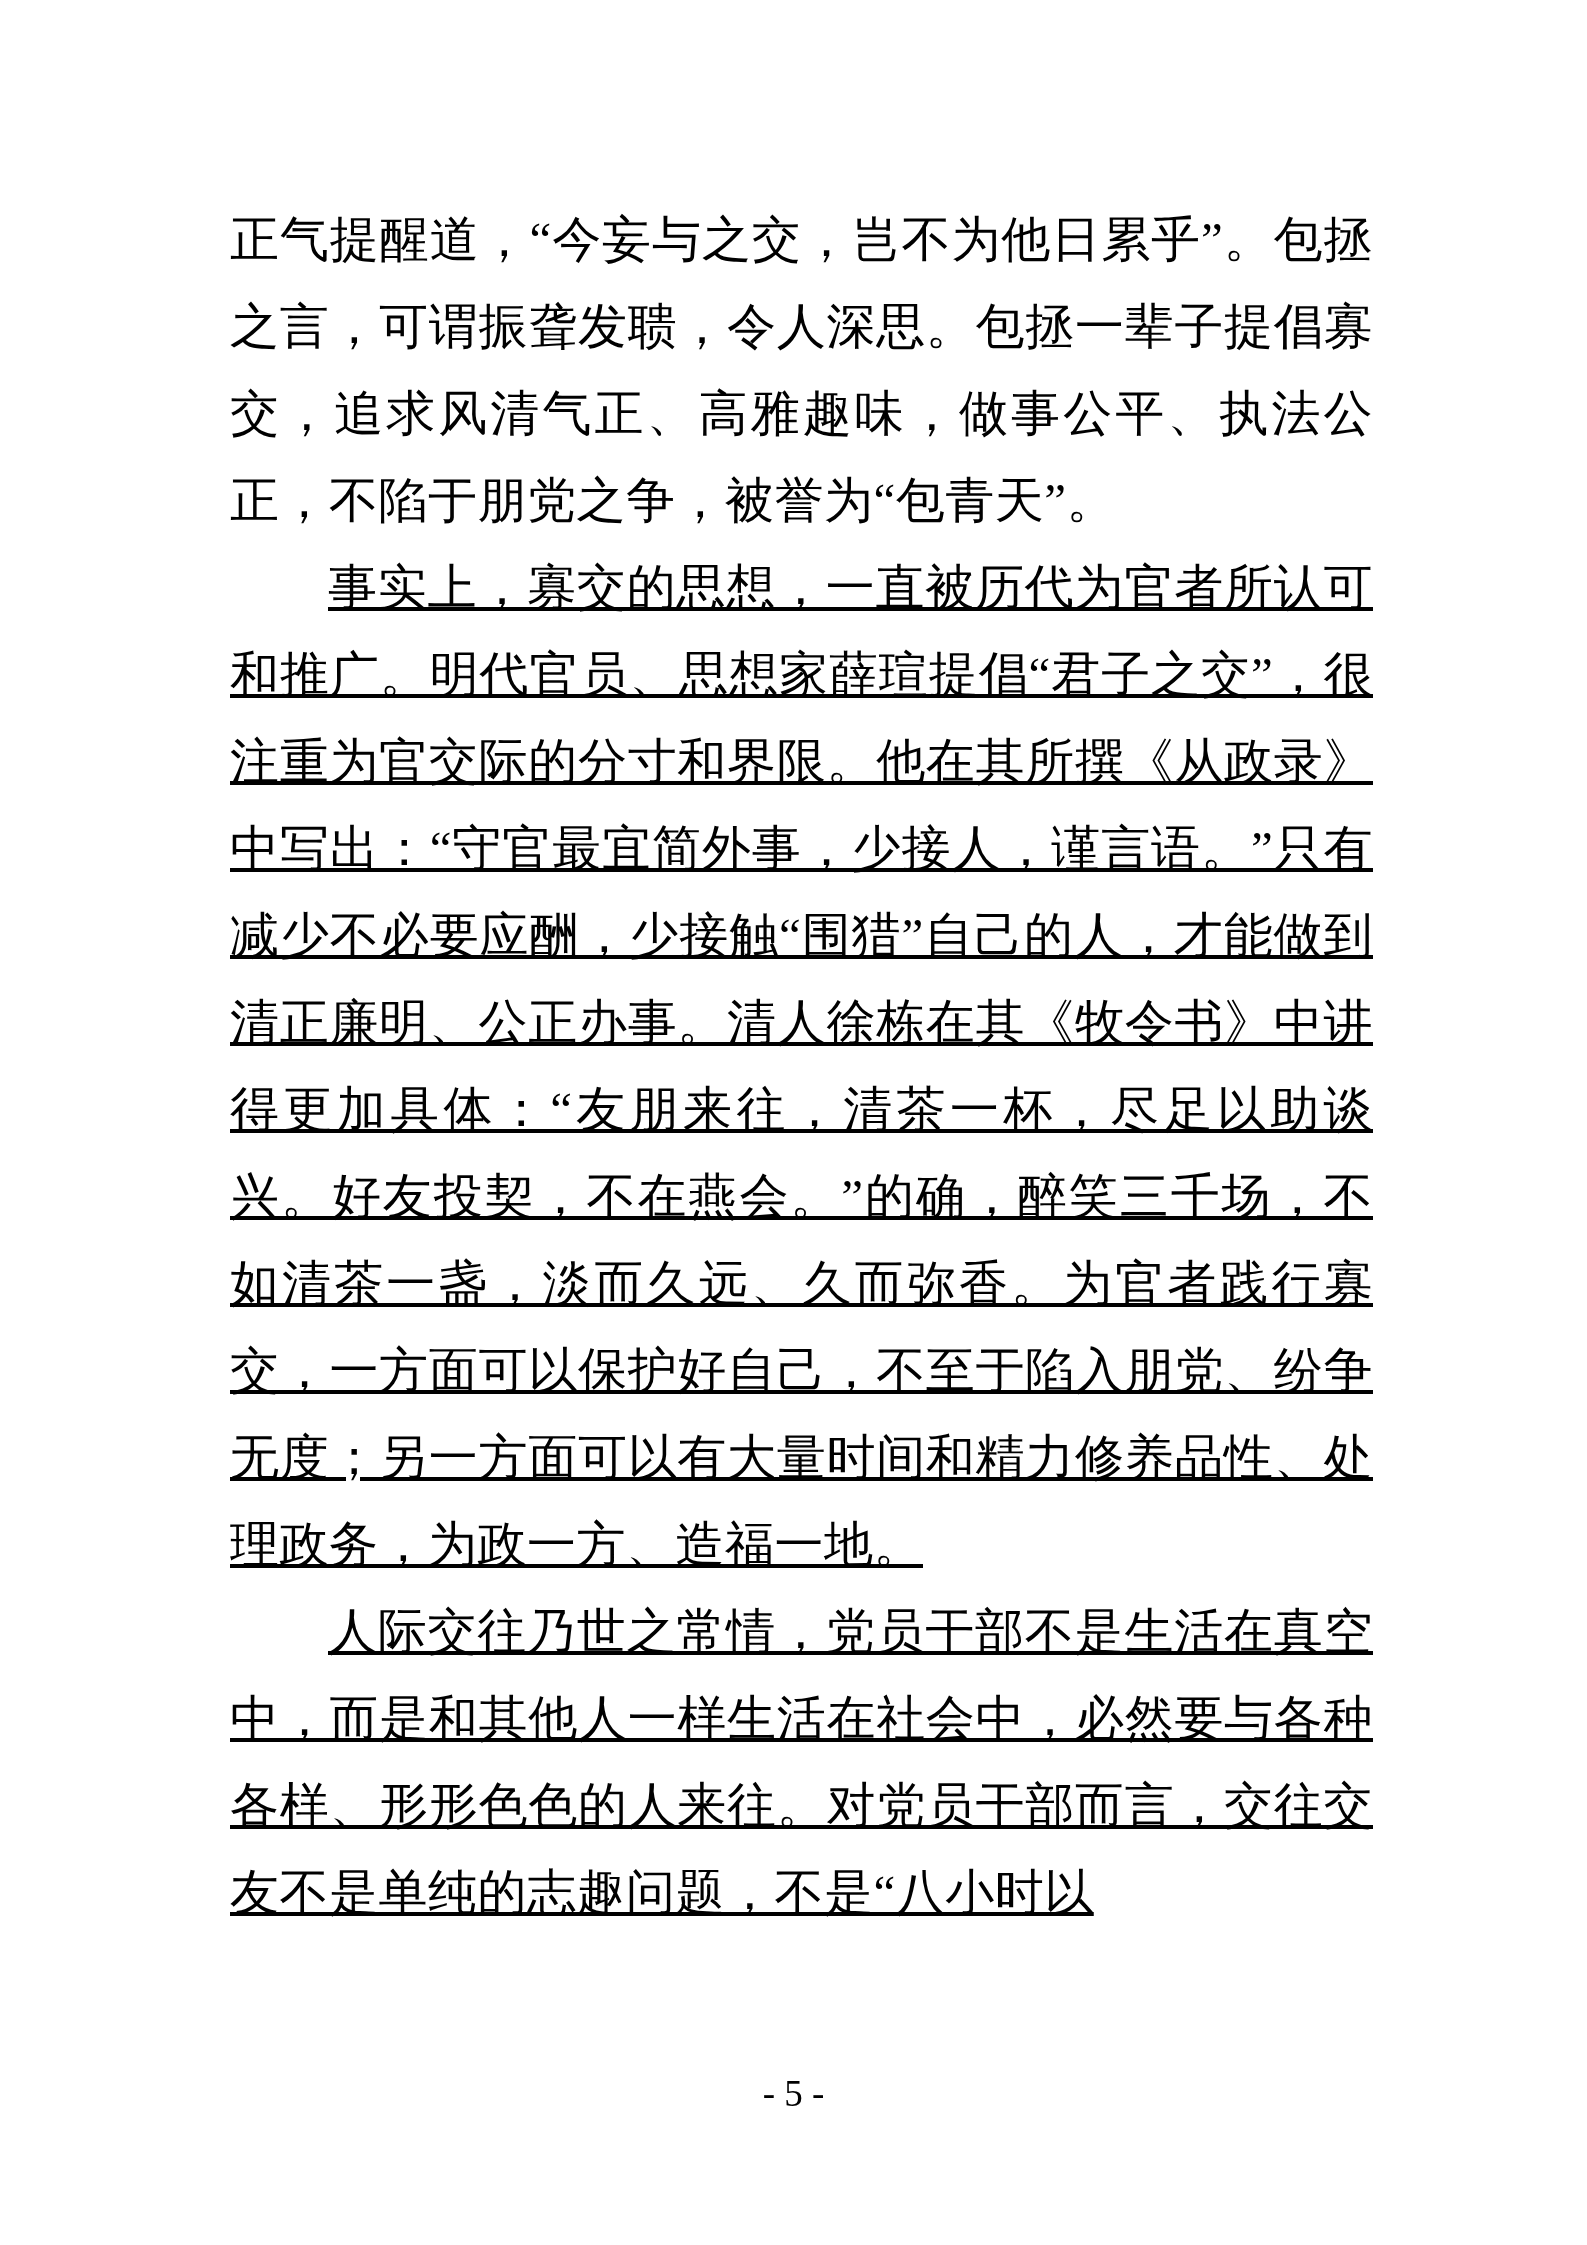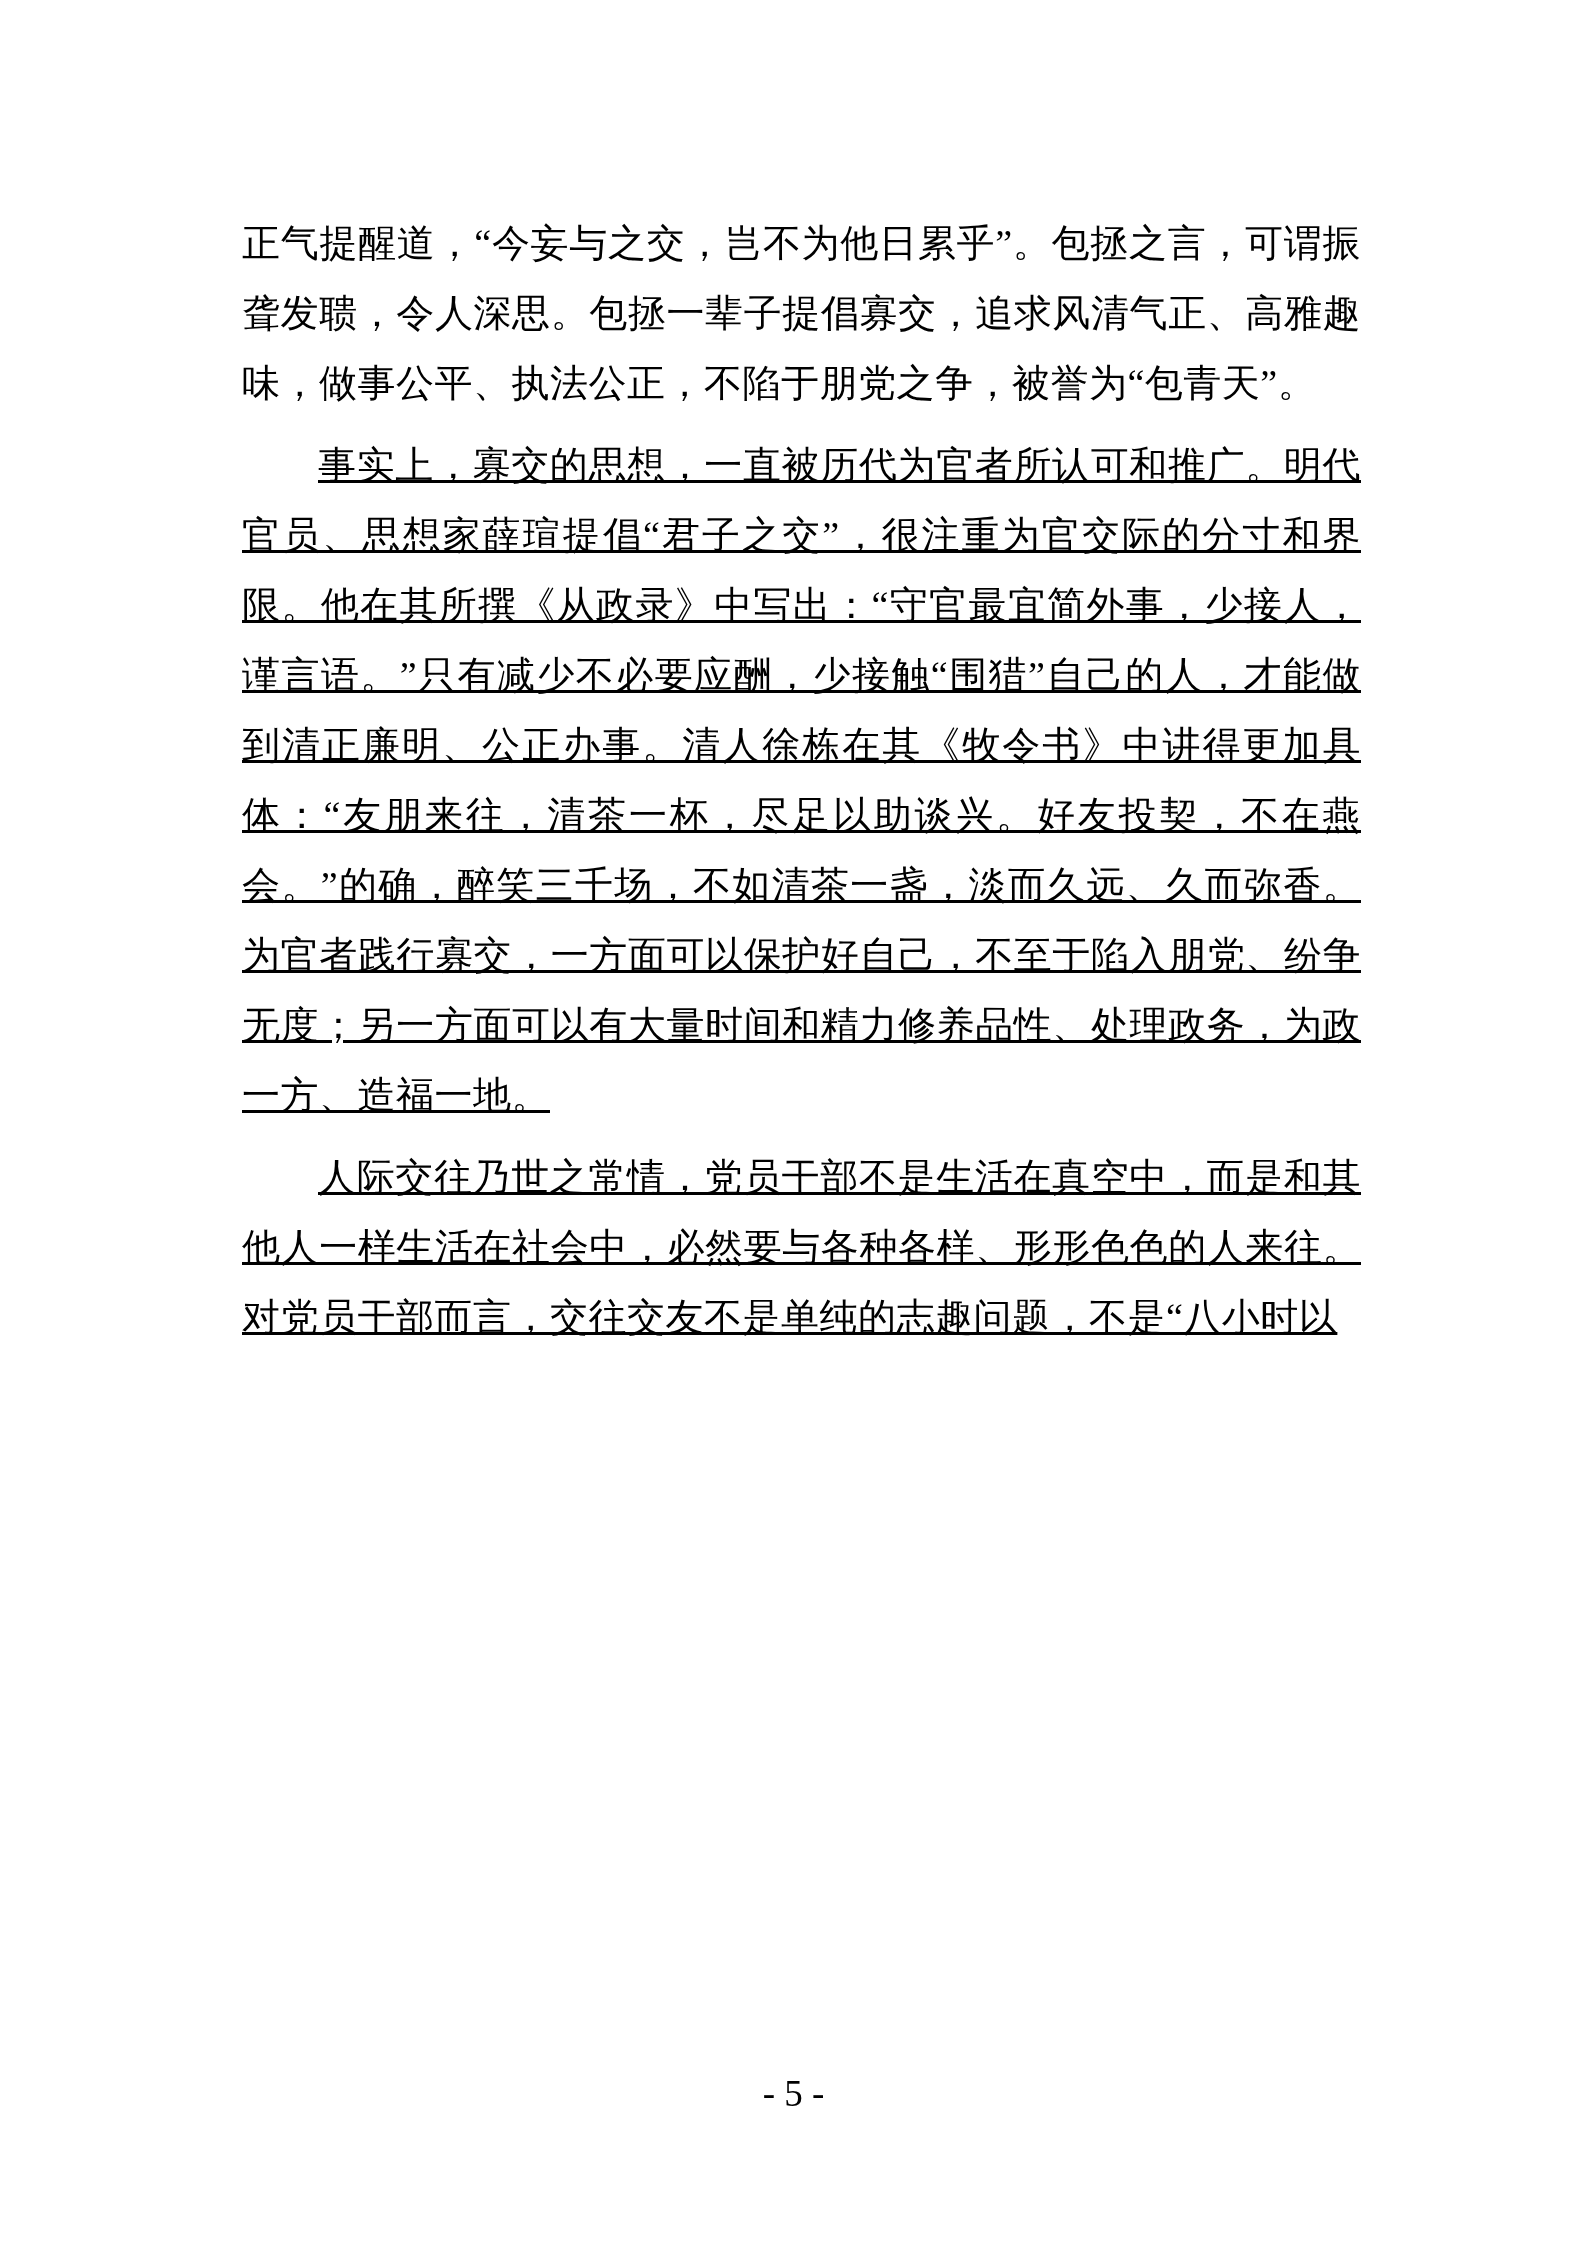--- a/index.html
+++ b/index.html
@@ -20,24 +20,24 @@
     font-family: "Liberation Serif", "DejaVu Serif", serif;
     color: #000000;
   }
   .content {
     position: absolute;
     left: 230px;
     top: 196px;
     width: 1143px;
   }
   .para {
-    margin: 12px;
+    margin: 0;
     padding: 0;
-    font-size: 38px;
-    line-height: 70px;
+    font-size: 49px;
+    line-height: 87px;
     font-weight: 400;
     text-align: justify;
     letter-spacing: 0.5px;
   }
   .para.indent {
     text-indent: 2em;
     text-decoration: underline;
   }
   .footer {
     position: absolute;

